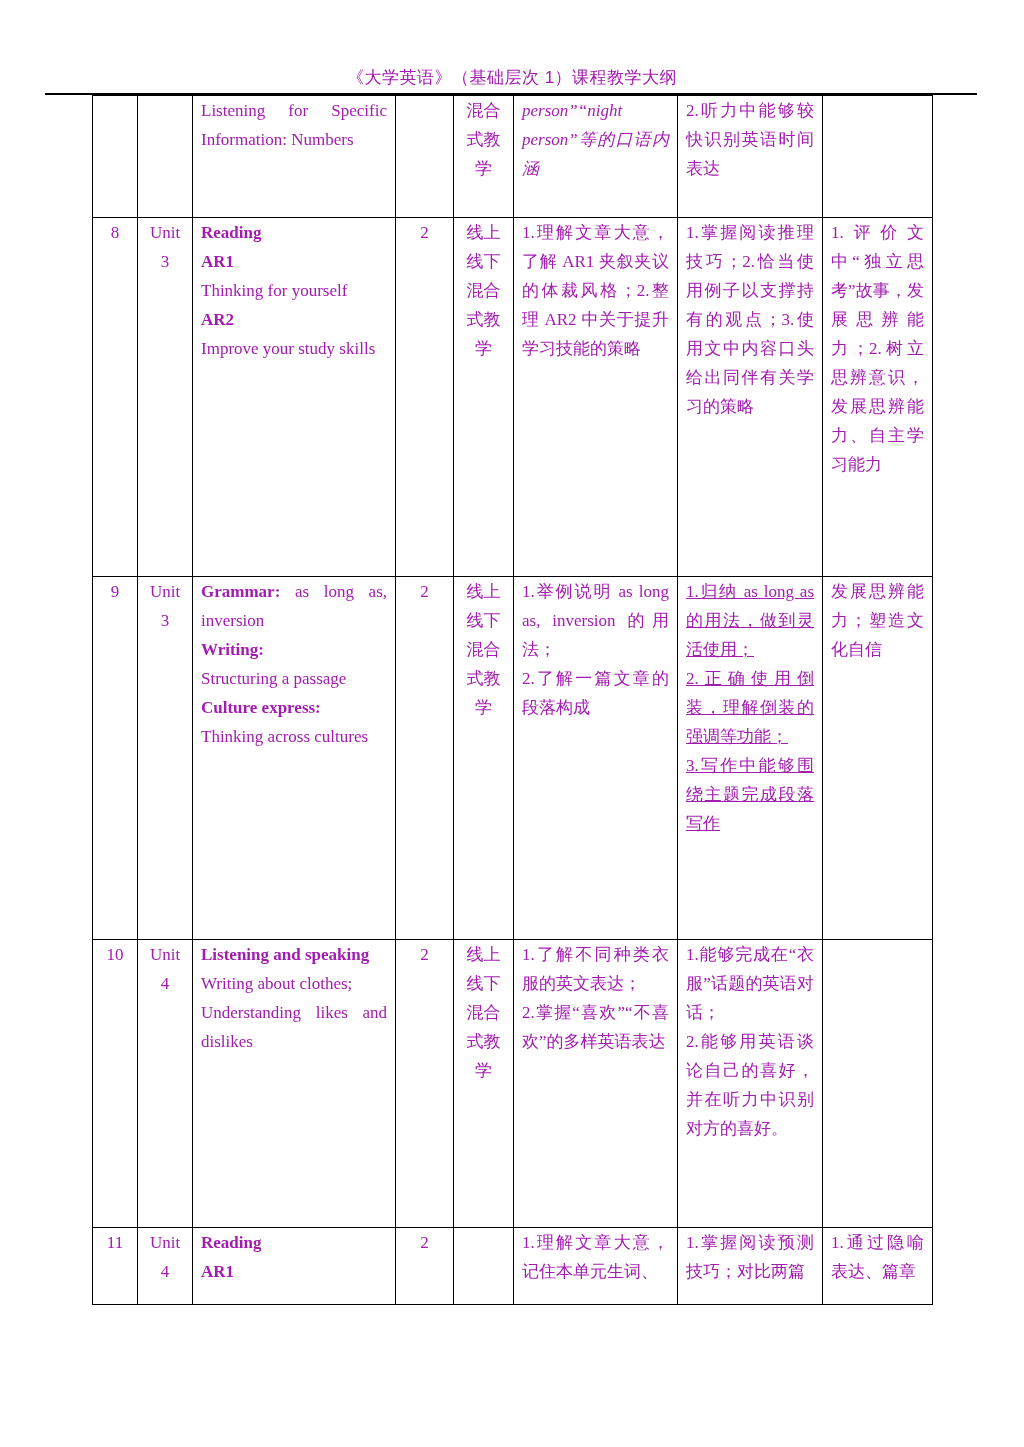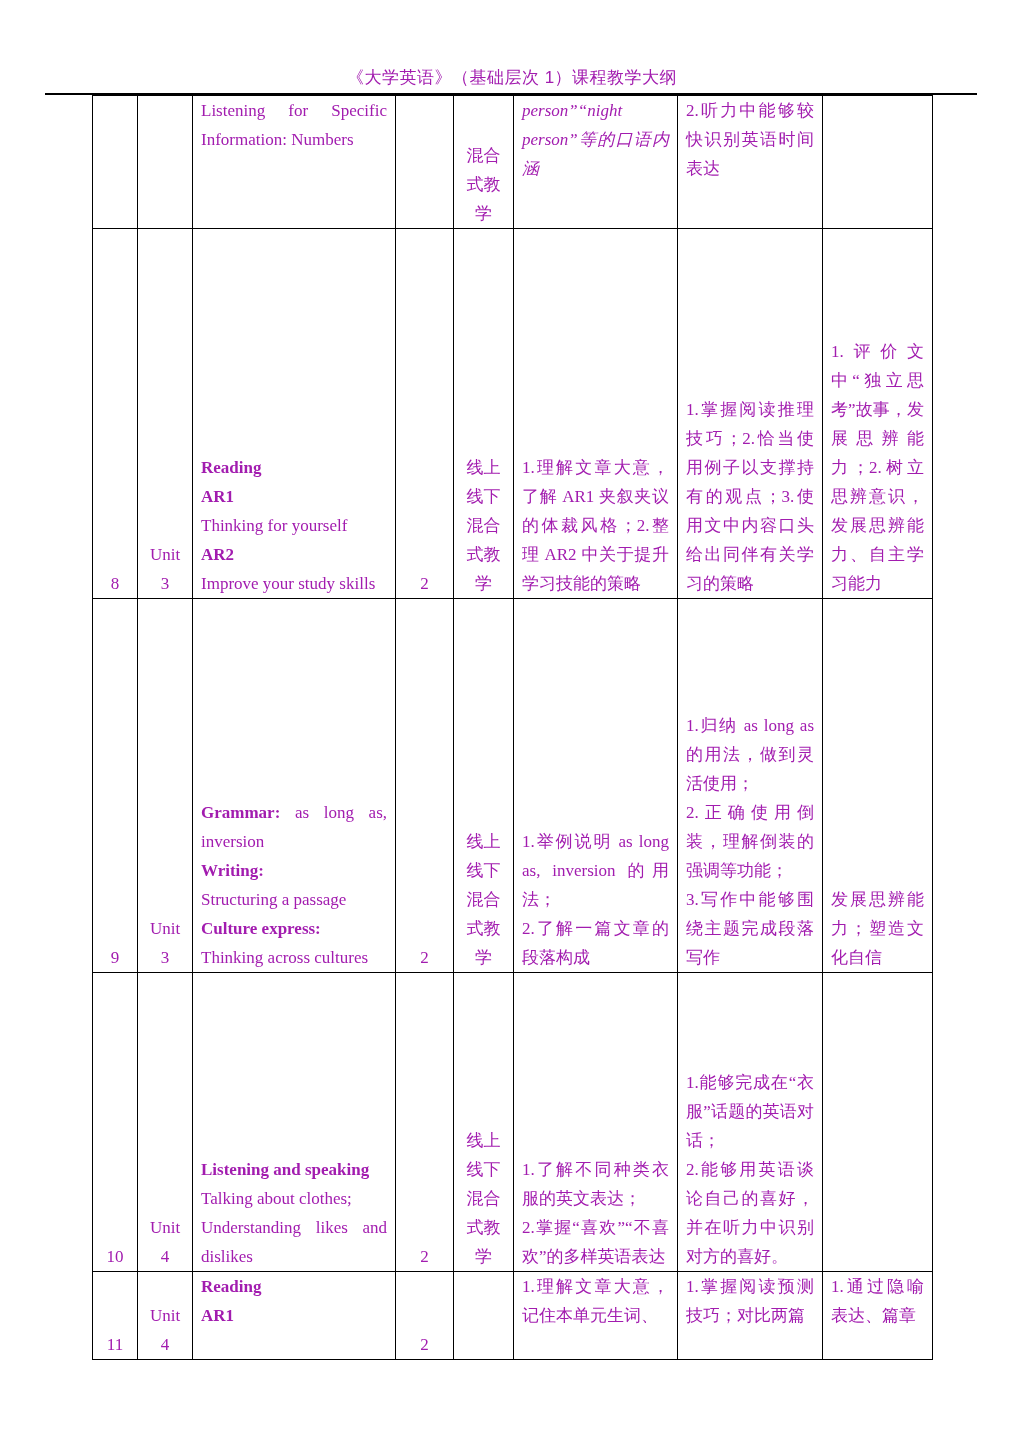--- a/index.html
+++ b/index.html
@@ -35,21 +35,21 @@
     vertical-align:top;
     font-size:17px;
   }
   .cw {
     box-sizing:border-box;
     overflow:hidden;
     display:flex; flex-direction:column;
     padding:0 8px;
     line-height:29px;
   }
-  .cw.mid { justify-content:flex-end;margin-top:11px; }
+  .cw.mid { justify-content:flex-start; }
   .cw.top { justify-content:flex-start; }
   .cw.c   { text-align:center; }
   .cw.j .para { text-align:justify; }
   .para { margin:0; }
   .b { font-weight:bold; }
   .footer {
     position:absolute; top:1308px; left:0; width:100%;
     text-align:center;
     font-size:17px;
     line-height:24px;
@@ -184,21 +184,21 @@
               <div class="para">线上线下混合式教学</div>
             </div>
           </td>
           <td>
             <div class="cw j mid" style="height: 362px;">
               <div class="para">1.举例说明 as long as, inversion 的用法；</div>
               <div class="para">2.了解一篇文章的段落构成</div>
             </div>
           </td>
           <td>
-            <div class="cw j mid" style="height: 362px;">
+            <div class="cw j mid" style="height: 362px; text-decoration: underline;">
               <div class="para">1.归纳 as long as 的用法，做到灵活使用；</div>
               <div class="para">2.正确使用倒装，理解倒装的强调等功能；</div>
               <div class="para">3.写作中能够围绕主题完成段落写作</div>
             </div>
           </td>
           <td>
             <div class="cw j mid" style="height: 362px;">
               <div class="para">发展思辨能力；塑造文化自信</div>
             </div>
           </td>
@@ -210,21 +210,21 @@
             </div>
           </td>
           <td>
             <div class="cw c mid" style="height: 287px;">
               <div class="para">Unit 4</div>
             </div>
           </td>
           <td>
             <div class="cw j mid" style="height: 287px;">
               <div class="para"><span class="b">Listening and speaking</span></div>
-              <div class="para"><span>Talking about clothes;</span></div>
+              <div class="para"><span>Writing about clothes;</span></div>
               <div class="para"><span>Understanding likes and dislikes</span></div>
             </div>
           </td>
           <td>
             <div class="cw c mid" style="height: 287px;">
               <div class="para">2</div>
             </div>
           </td>
           <td>
             <div class="cw c mid" style="height: 287px;">

